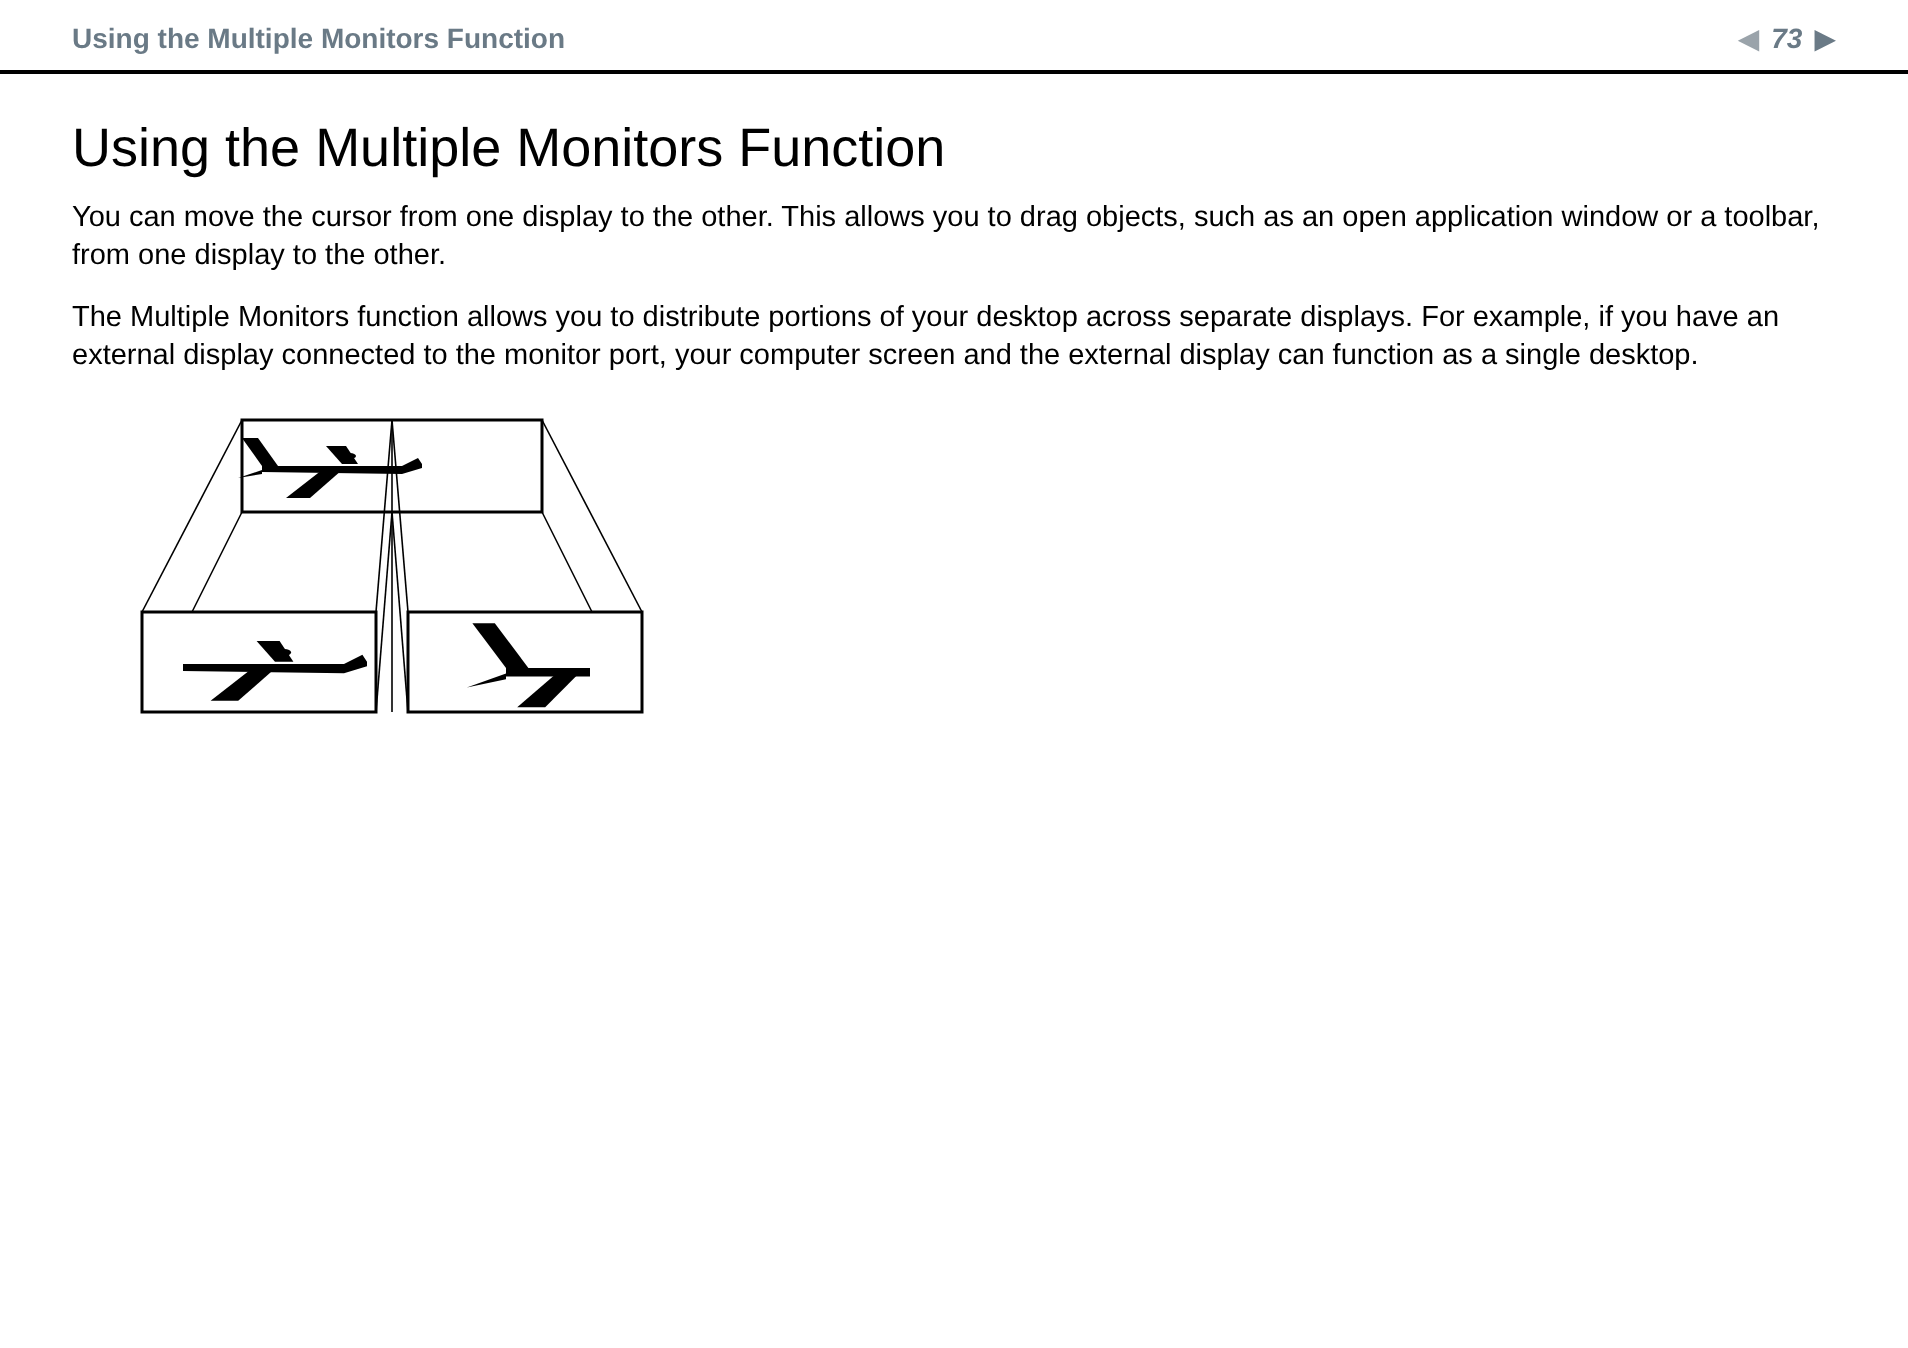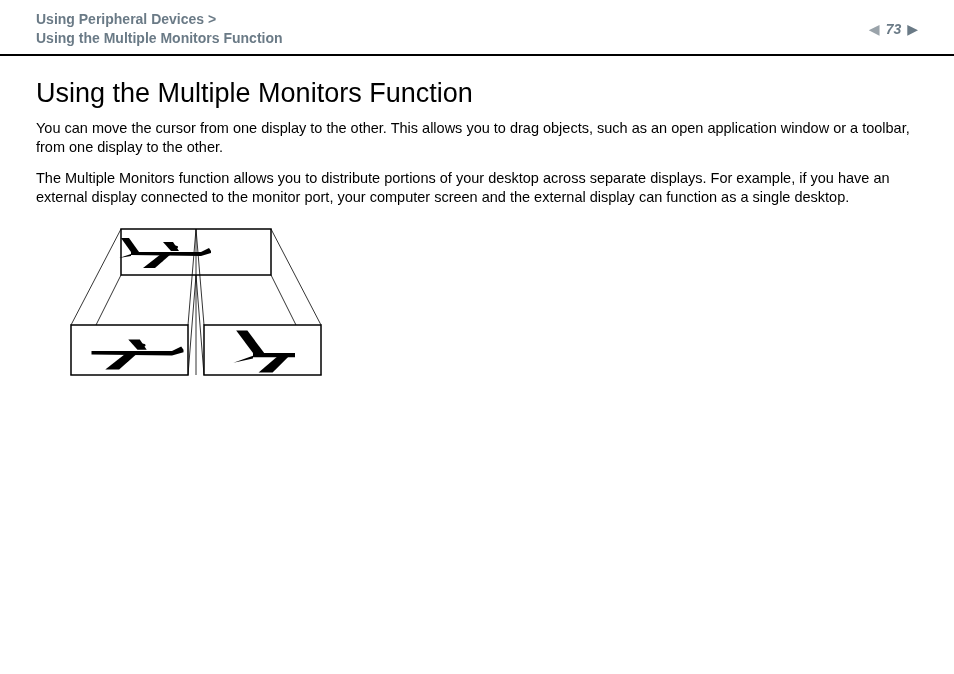--- a/index.html
+++ b/index.html
@@ -66,21 +66,20 @@
   .figure {
     margin-top: 18px;
     margin-left: 30px;
   }
 </style>
 </head>
 <body>
 
 <div class="header">
   <div class="breadcrumb">
-    <span class="line1">Using Peripheral Devices &gt;</span>
     <span class="line2">Using the Multiple Monitors Function</span>
   </div>
   <div class="page-nav">
     <span class="nav-arrow nav-prev">◀</span>
     <span class="page-number">73</span>
     <span class="nav-arrow nav-next">▶</span>
   </div>
 </div>
 
 <div class="content">

